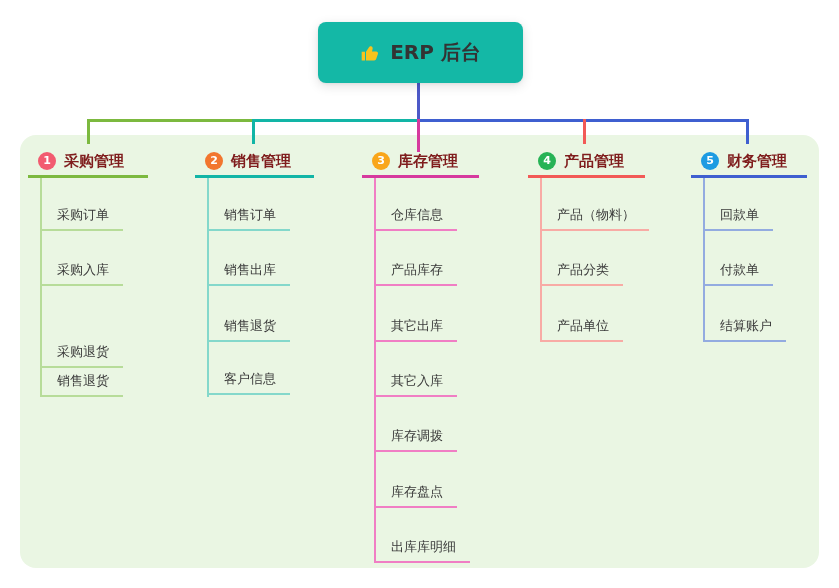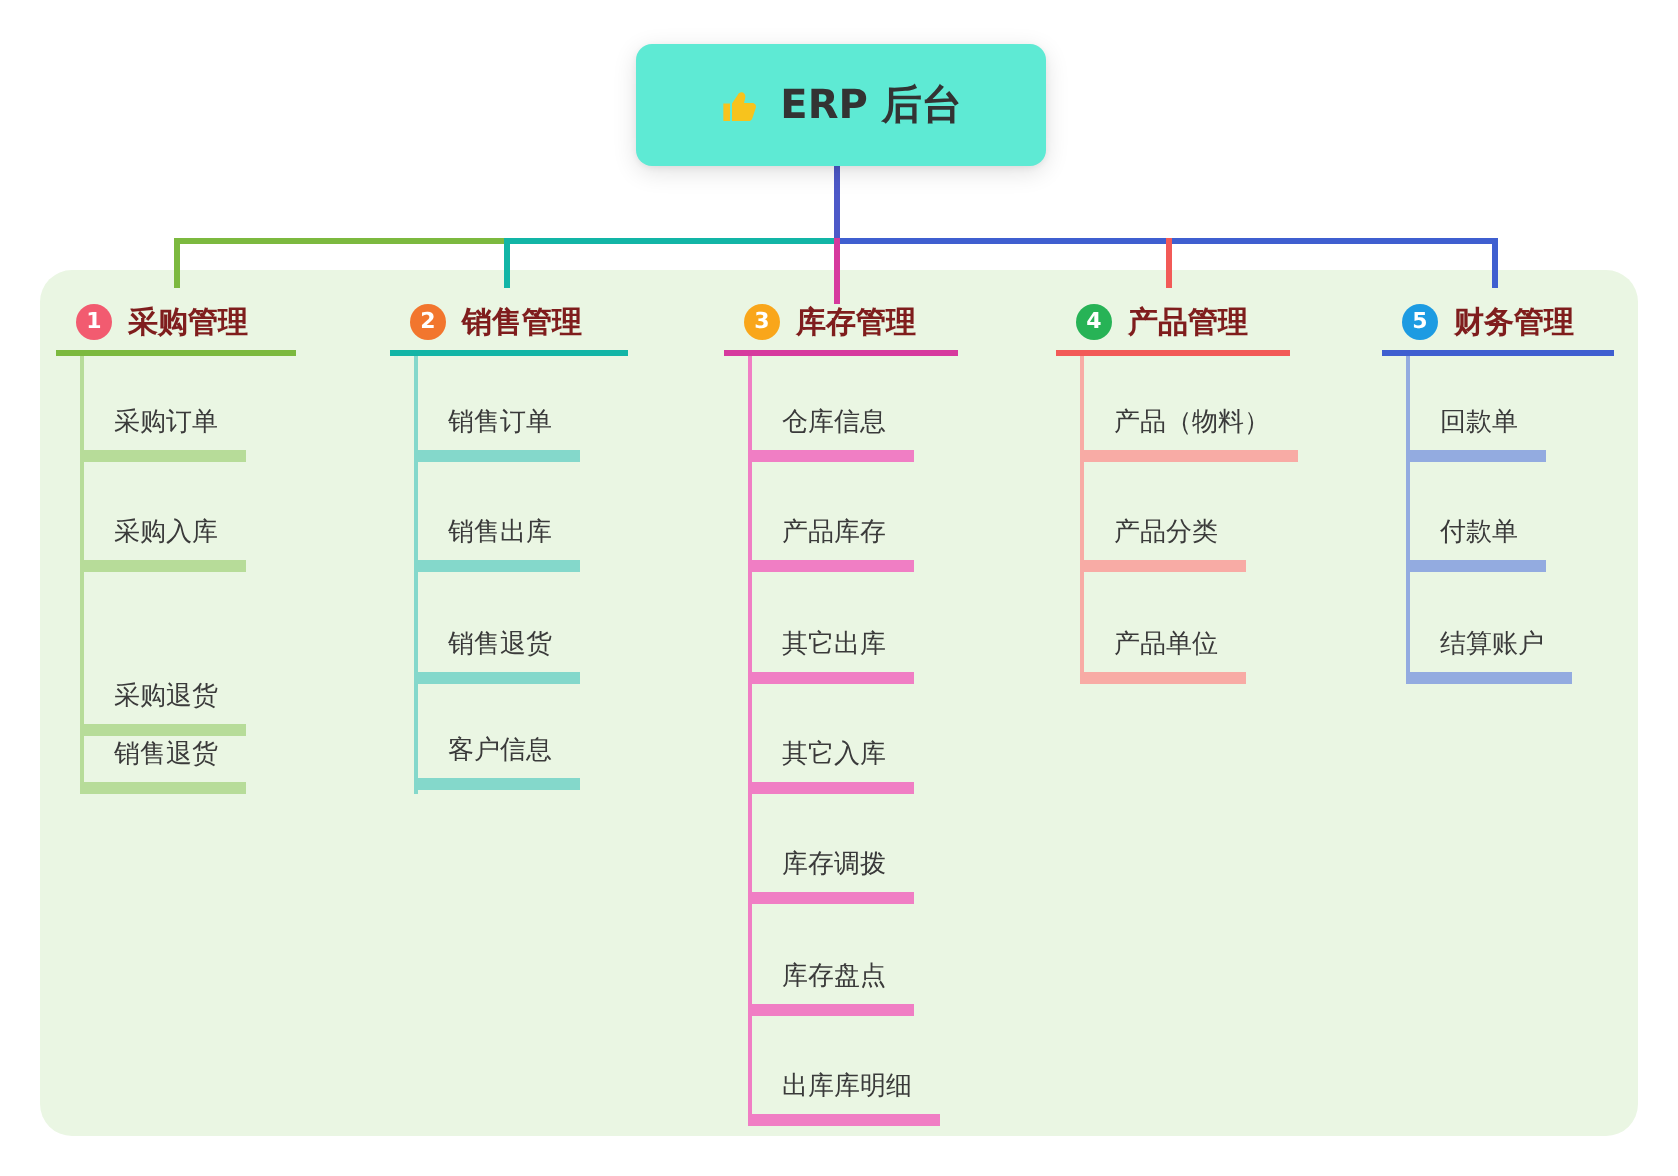--- a/index.html
+++ b/index.html
@@ -15,21 +15,21 @@
     position: absolute;
     left: 20px; top: 135px;
     width: 799px; height: 433px;
     background: #eaf6e3;
     border-radius: 16px;
   }
   .root-card {
     position: absolute;
     left: 318px; top: 22px;
     width: 205px; height: 61px;
-    background: #5eead4;
+    background: #14b8a6;
     border-radius: 8px;
     box-shadow: 0 3px 12px rgba(0,0,0,0.12), 0 1px 3px rgba(0,0,0,0.06);
     display: flex; align-items: center; justify-content: center;
     gap: 10px;
     z-index: 5;
   }
   .root-label {
     font-size: 20px; font-weight: 600; color: #333;
     white-space: nowrap;
   }
@@ -51,21 +51,21 @@
   }
   .branch-title {
     font-size: 15px; font-weight: 600; color: #7f1d1d;
     white-space: nowrap;
   }
   .child-item {
     position: absolute;
     height: 30px;
     display: flex; align-items: flex-end;
     padding: 0 14px 5px 17px;
-    border-bottom: 6px solid #84cc16;
+    border-bottom: 2px solid #84cc16;
     z-index: 3;
     white-space: nowrap;
   }
   .child-label { font-size: 13px; color: #3a3a3a; }
 </style>
 </head>
 <body>
 
 <div id="stage">
   <div class="panel"></div>

